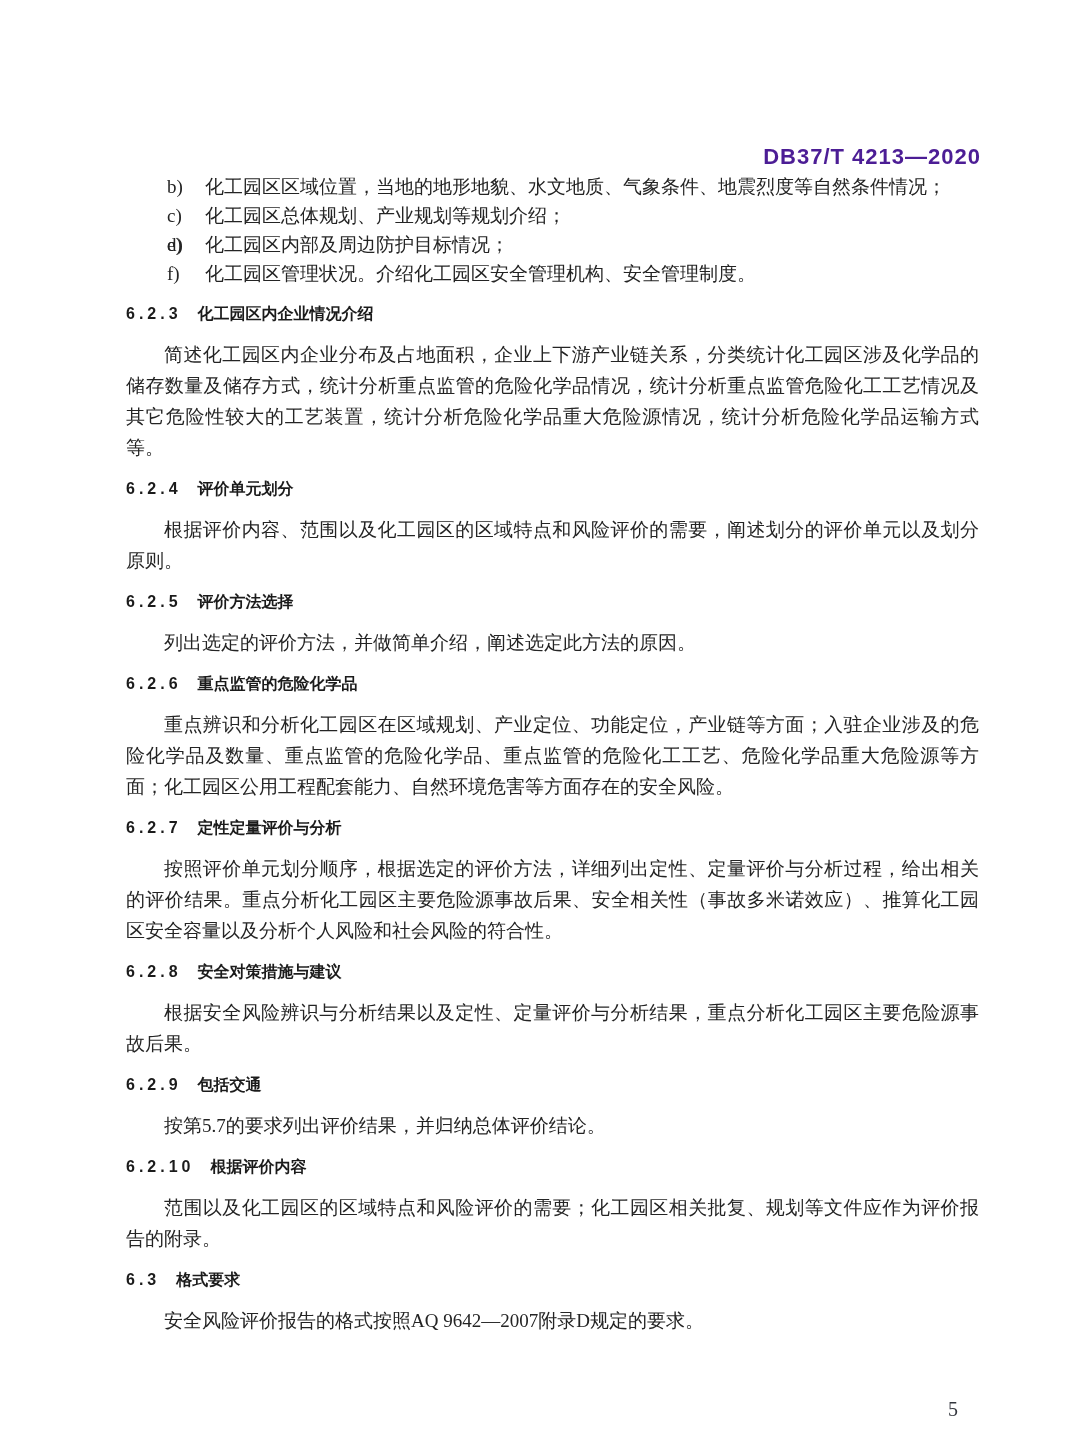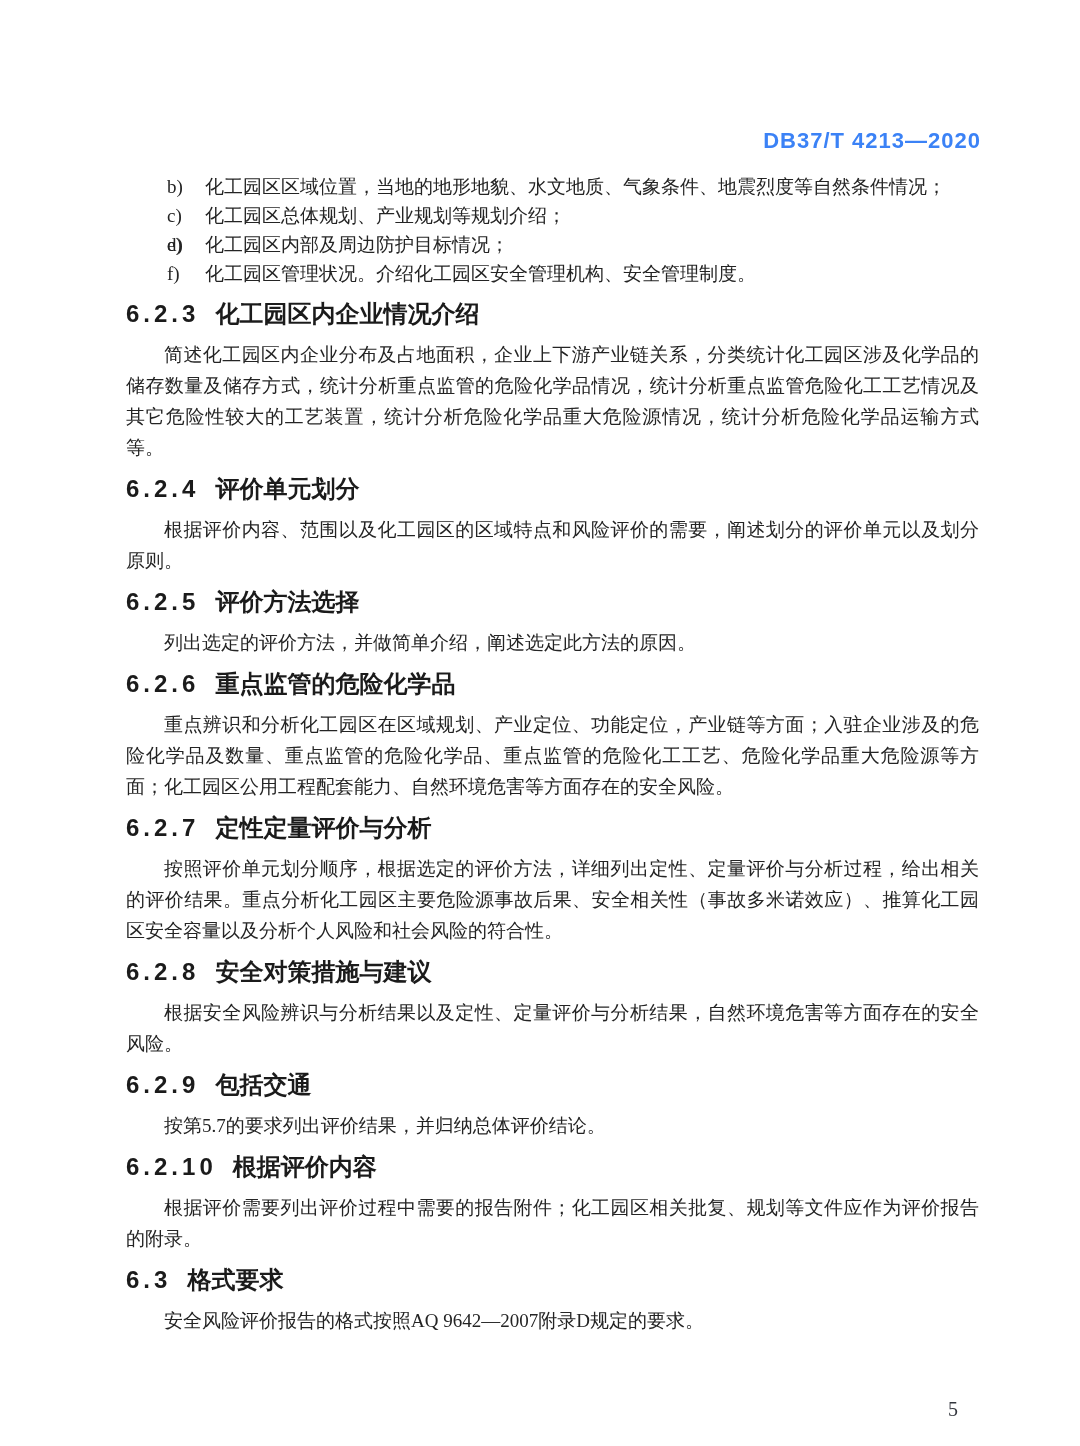--- a/index.html
+++ b/index.html
@@ -10,27 +10,27 @@
   .page {
     position: relative;
     width: 1080px;
     height: 1446px;
     background: #ffffff;
     overflow: hidden;
     color: #212121;
   }
   .std-header {
     position: absolute;
-    top: 128px;
+    top: 144px;
     right: 99px;
     font-family: "Liberation Sans", sans-serif;
     font-weight: 600;
     font-size: 22px;
     letter-spacing: 1px;
-    color: #3b82f6;
+    color: #4c1d95;
     white-space: nowrap;
   }
   .content {
     position: absolute;
     left: 126px;
     top: 172px;
     width: 853px;
     font-family: "Liberation Serif", serif;
     font-size: 19px;
     color: #242424;
@@ -42,21 +42,21 @@
     text-align: justify;
   }
   .list-item .marker {
     position: absolute;
     left: 41px;
     top: 0;
   }
   .sec-heading {
     font-family: "Liberation Sans", sans-serif;
     font-weight: 700;
-    font-size: 24px;
+    font-size: 16px;
     line-height: 30px;
     margin: 11px 0 10px 0;
     color: #1b1b1b;
     text-align: left;
   }
   .sec-heading .num {
     letter-spacing: 4px;
     margin-right: 16px;
   }
   .para {
@@ -90,23 +90,23 @@
       <p class="para">简述化工园区内企业分布及占地面积，企业上下游产业链关系，分类统计化工园区涉及化学品的储存数量及储存方式，统计分析重点监管的危险化学品情况，统计分析重点监管危险化工工艺情况及其它危险性较大的工艺装置，统计分析危险化学品重大危险源情况，统计分析危险化学品运输方式等。</p>
       <div class="sec-heading"><span class="num">6.2.4</span><span class="title">评价单元划分</span></div>
       <p class="para">根据评价内容、范围以及化工园区的区域特点和风险评价的需要，阐述划分的评价单元以及划分原则。</p>
       <div class="sec-heading"><span class="num">6.2.5</span><span class="title">评价方法选择</span></div>
       <p class="para">列出选定的评价方法，并做简单介绍，阐述选定此方法的原因。</p>
       <div class="sec-heading"><span class="num">6.2.6</span><span class="title">重点监管的危险化学品</span></div>
       <p class="para">重点辨识和分析化工园区在区域规划、产业定位、功能定位，产业链等方面；入驻企业涉及的危险化学品及数量、重点监管的危险化学品、重点监管的危险化工工艺、危险化学品重大危险源等方面；化工园区公用工程配套能力、自然环境危害等方面存在的安全风险。</p>
       <div class="sec-heading"><span class="num">6.2.7</span><span class="title">定性定量评价与分析</span></div>
       <p class="para">按照评价单元划分顺序，根据选定的评价方法，详细列出定性、定量评价与分析过程，给出相关的评价结果。重点分析化工园区主要危险源事故后果、安全相关性（事故多米诺效应）、推算化工园区安全容量以及分析个人风险和社会风险的符合性。</p>
       <div class="sec-heading"><span class="num">6.2.8</span><span class="title">安全对策措施与建议</span></div>
-      <p class="para">根据安全风险辨识与分析结果以及定性、定量评价与分析结果，自然环境危害等方面存在的安全风险。</p>
+      <p class="para">根据安全风险辨识与分析结果以及定性、定量评价与分析结果，重点分析化工园区主要危险源事故后果。</p>
       <div class="sec-heading"><span class="num">6.2.9</span><span class="title">包括交通</span></div>
       <p class="para">按第5.7的要求列出评价结果，并归纳总体评价结论。</p>
       <div class="sec-heading"><span class="num">6.2.10</span><span class="title">根据评价内容</span></div>
-      <p class="para">根据评价需要列出评价过程中需要的报告附件；化工园区相关批复、规划等文件应作为评价报告的附录。</p>
+      <p class="para">范围以及化工园区的区域特点和风险评价的需要；化工园区相关批复、规划等文件应作为评价报告的附录。</p>
       <div class="sec-heading"><span class="num">6.3</span><span class="title">格式要求</span></div>
       <p class="para">安全风险评价报告的格式按照AQ 9642—2007附录D规定的要求。</p>
     </div>
 
   <div class="page-number">5</div>
 </div>
 
 </body></html>

